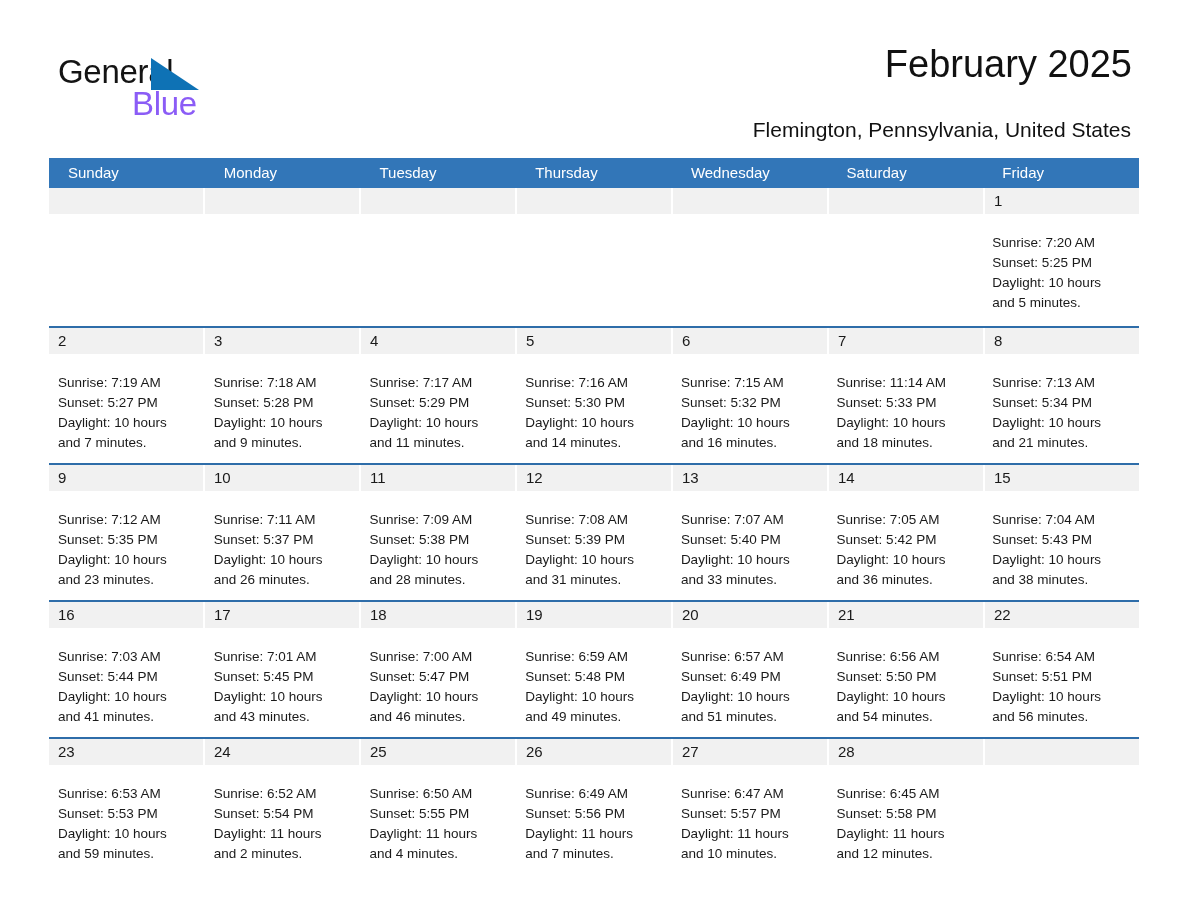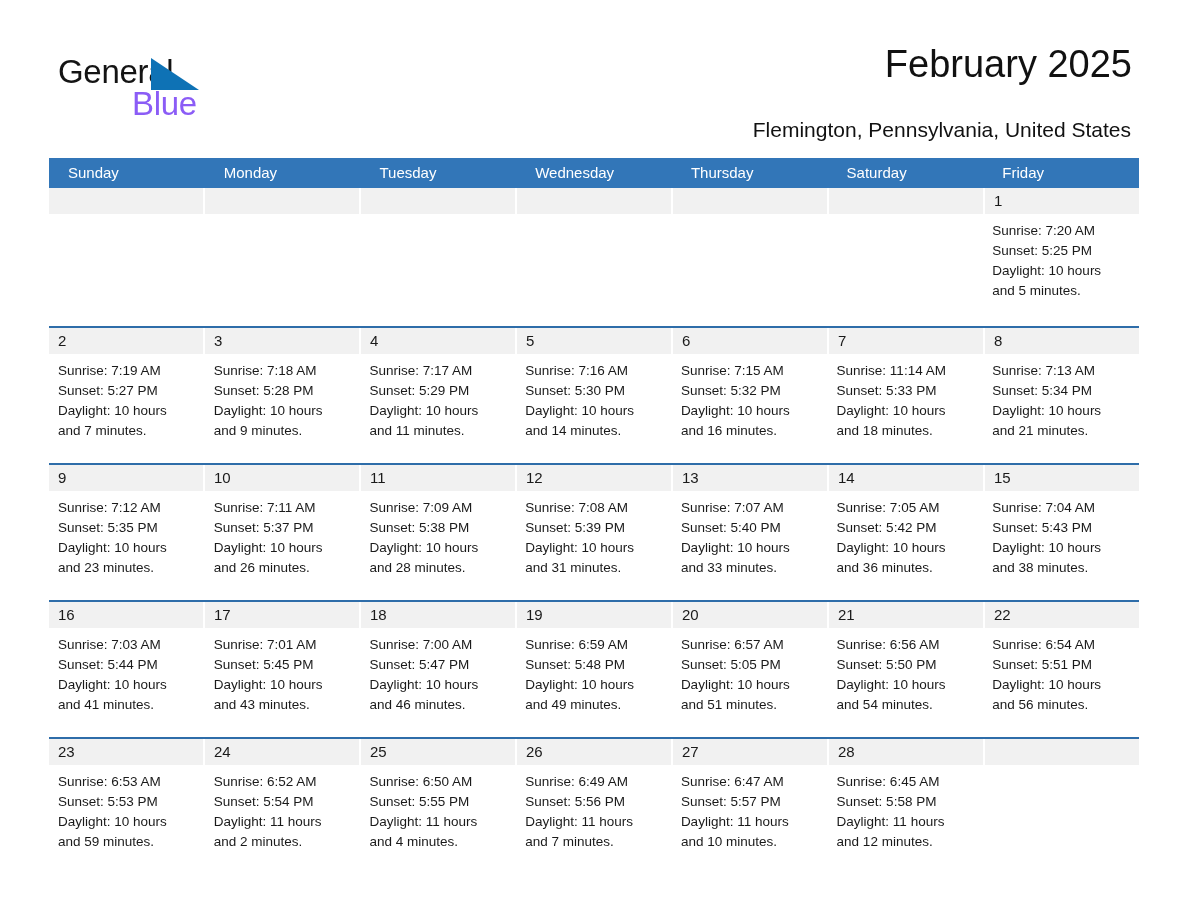--- a/index.html
+++ b/index.html
@@ -133,20 +133,21 @@
     background: #ffffff;
     min-height: 109px;
   }
   .detail-cell {
     flex: 1 1 0;
     padding: 7px 9px 0 9px;
     font-size: 13.5px;
     color: #1a1a1a;
     line-height: 20px;
     overflow: hidden;
+    margin-top: 12px;
   }
   .detail-cell .line { white-space: nowrap; }
   .week.firstweek .detail-row { min-height: 112px; }
   .week.lastweek .detail-row { min-height: 112px; }
 </style>
 </head>
 <body>
 
 <div class="page">
 
@@ -163,22 +164,22 @@
     <div class="title">February 2025</div>
     <div class="subtitle">Flemington, Pennsylvania, United States</div>
   </div>
 
   <div class="calendar">
 
     <div class="weekday-row">
       <div class="weekday">Sunday</div>
       <div class="weekday">Monday</div>
       <div class="weekday">Tuesday</div>
+      <div class="weekday">Thursday</div>
       <div class="weekday">Wednesday</div>
-      <div class="weekday">Thursday</div>
       <div class="weekday">Saturday</div>
       <div class="weekday">Friday</div>
     </div>
 
     <div class="week first firstweek">
       <div class="daynum-row">
         <div class="daynum-cell"></div>
         <div class="daynum-cell"></div>
         <div class="daynum-cell"></div>
         <div class="daynum-cell"></div>
@@ -374,21 +375,21 @@
           <div class="line">and 46 minutes.</div>
         </div>
         <div class="detail-cell">
           <div class="line">Sunrise: 6:59 AM</div>
           <div class="line">Sunset: 5:48 PM</div>
           <div class="line">Daylight: 10 hours</div>
           <div class="line">and 49 minutes.</div>
         </div>
         <div class="detail-cell">
           <div class="line">Sunrise: 6:57 AM</div>
-          <div class="line">Sunset: 5:05 PM</div>
+          <div class="line">Sunset: 6:49 PM</div>
           <div class="line">Daylight: 10 hours</div>
           <div class="line">and 51 minutes.</div>
         </div>
         <div class="detail-cell">
           <div class="line">Sunrise: 6:56 AM</div>
           <div class="line">Sunset: 5:50 PM</div>
           <div class="line">Daylight: 10 hours</div>
           <div class="line">and 54 minutes.</div>
         </div>
         <div class="detail-cell">

